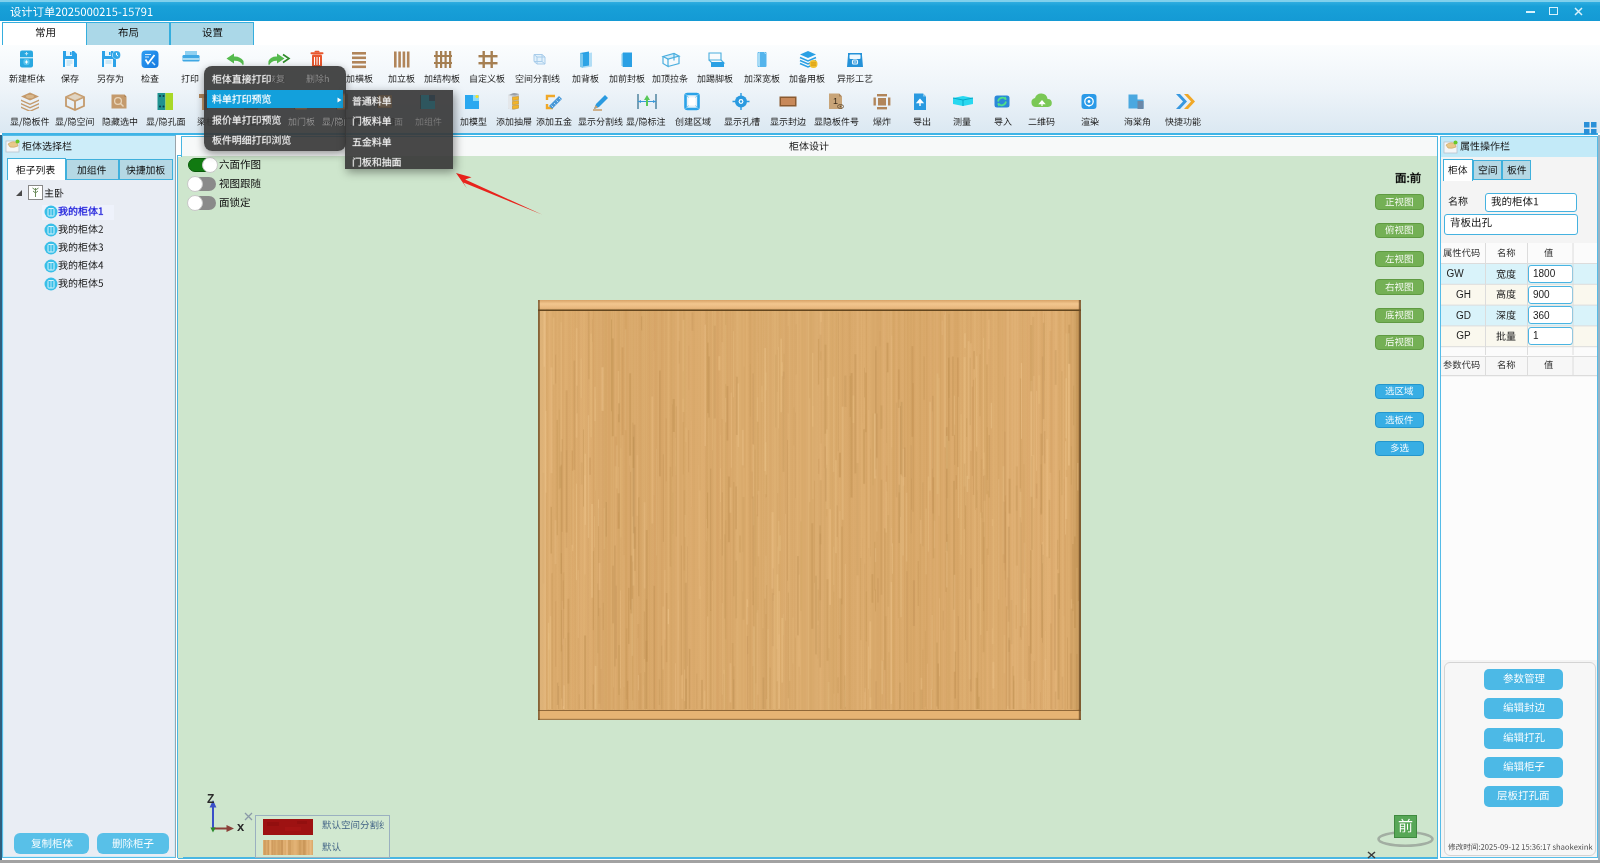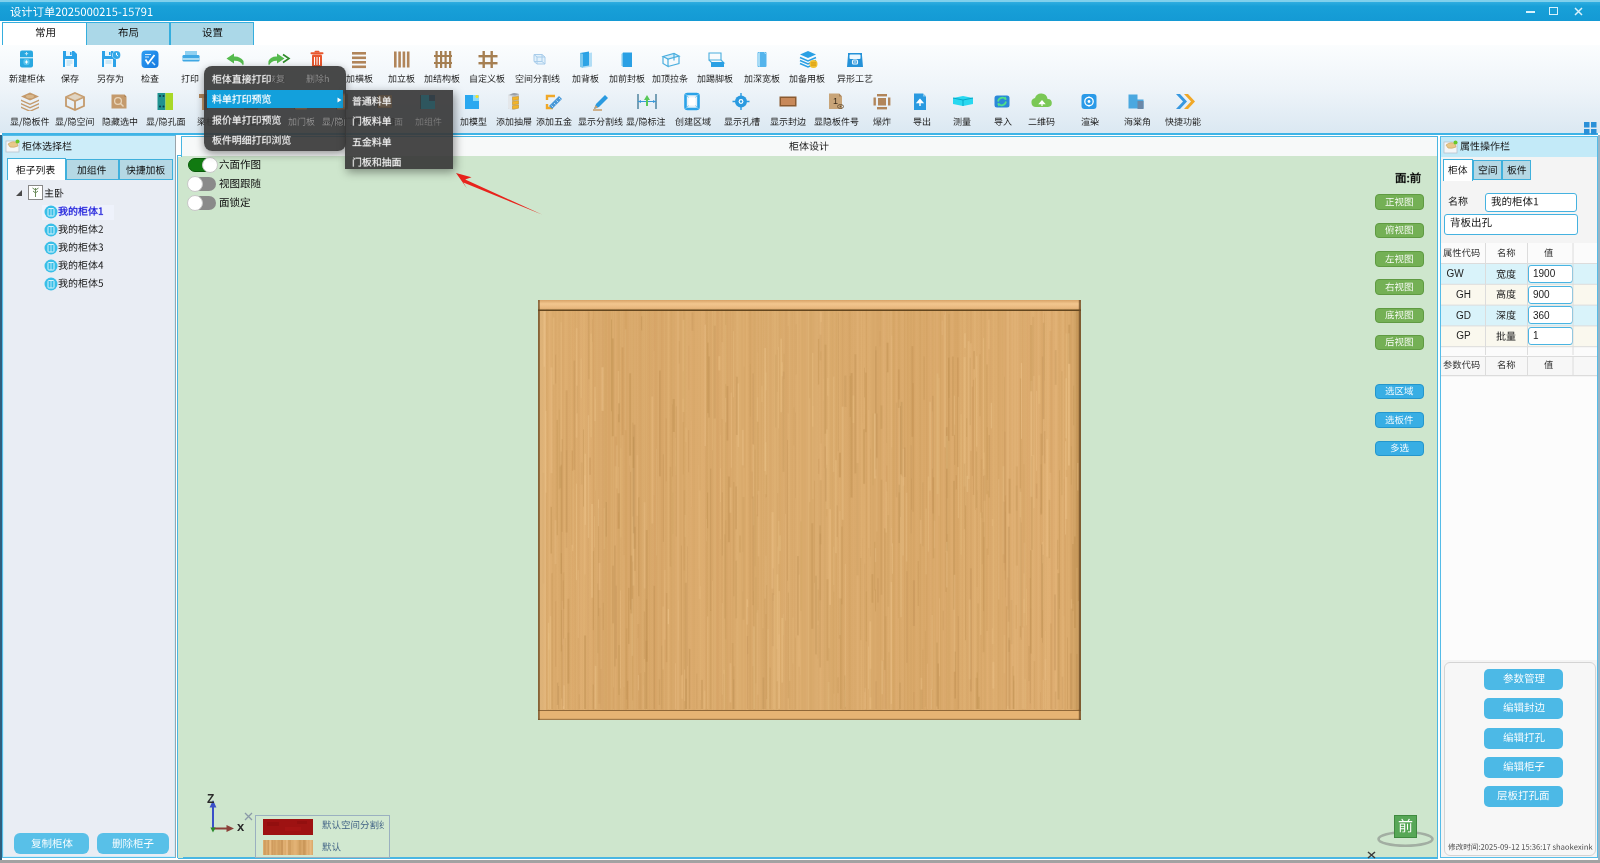--- a/index.html
+++ b/index.html
@@ -2108,21 +2108,21 @@
     </svg></div>
 <div class="abs" style="left:1441px;top:263.5px;width:156px;height:20.8px;background:#d9f3fa"></div>
 <div class="abs lt" style="left:1441px;top:268px;width:28px;text-align:center;font-size:10px;color:#222">GW</div>
 <div style="position:absolute;left:1496.0px;top:268.5px;line-height:0"><svg width="21" height="11.5">
       <g fill="#222" transform="translate(0,8.85) scale(0.1,-0.1)">
         <use href="#g5bbd" x="0"></use>
         <use href="#g5ea6" x="100"></use>
       </g>
     </svg></div>
 <div class="abs" style="left:1528px;top:264.7px;width:45px;height:18px;background:#fff;border:1.5px solid #4ab4e2;border-radius:3px"></div>
-<div class="abs lt" style="left:1533px;top:268px;font-size:10px;color:#222">1900</div>
+<div class="abs lt" style="left:1533px;top:268px;font-size:10px;color:#222">1800</div>
 <div class="abs" style="left:1441px;top:284.3px;width:156px;height:20.8px;background:#faf8ee"></div>
 <div class="abs lt" style="left:1441px;top:288.8px;width:45px;text-align:center;font-size:10px;color:#222">GH</div>
 <div style="position:absolute;left:1496.0px;top:289.3px;line-height:0"><svg width="21" height="11.5">
       <g fill="#222" transform="translate(0,8.85) scale(0.1,-0.1)">
         <use href="#g9ad8" x="0"></use>
         <use href="#g5ea6" x="100"></use>
       </g>
     </svg></div>
 <div class="abs" style="left:1528px;top:285.5px;width:45px;height:18px;background:#fff;border:1.5px solid #4ab4e2;border-radius:3px"></div>
 <div class="abs lt" style="left:1533px;top:288.8px;font-size:10px;color:#222">900</div>

